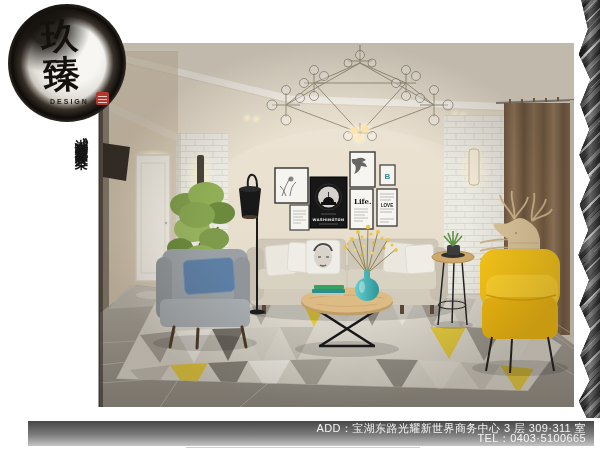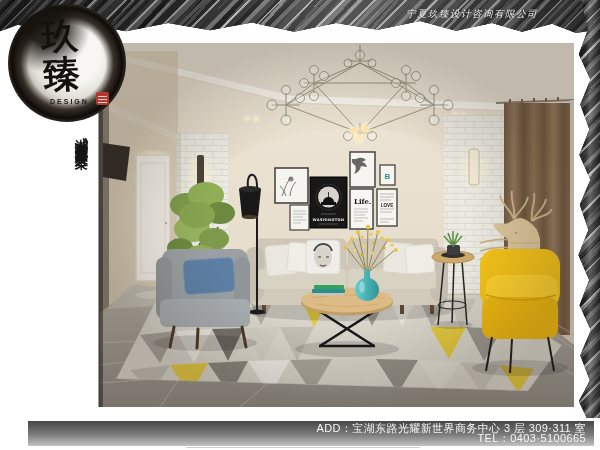--- a/index.html
+++ b/index.html
@@ -54,23 +54,20 @@
     display:flex;flex-direction:column;justify-content:center;align-items:flex-end;
     padding-right:8px;}
   .bottom-bar .line{color:#f5f5f5;font-size:11px;line-height:9.5px;letter-spacing:.4px;white-space:nowrap;}
   .bottom-rule{position:absolute;left:186px;top:447px;width:234px;height:1px;background:#cfcfcf;}
 </style>
 </head>
 <body>
 
 <div class="page">
 
-  <div class="grunge grunge-top">
-    <span class="company-name">宁夏玖臻设计咨询有限公司</span>
-  </div>
   <div class="grunge grunge-right"></div>
 
   <div class="logo">
     <div class="logo-chars">玖臻</div>
     <div class="logo-design">DESIGN</div>
     <div class="logo-seal" style="background: rgb(176, 58, 46);"></div>
   </div>
 
   <div class="vertical-title">〝湖畔嘉苑〞家装方案</div>
 

